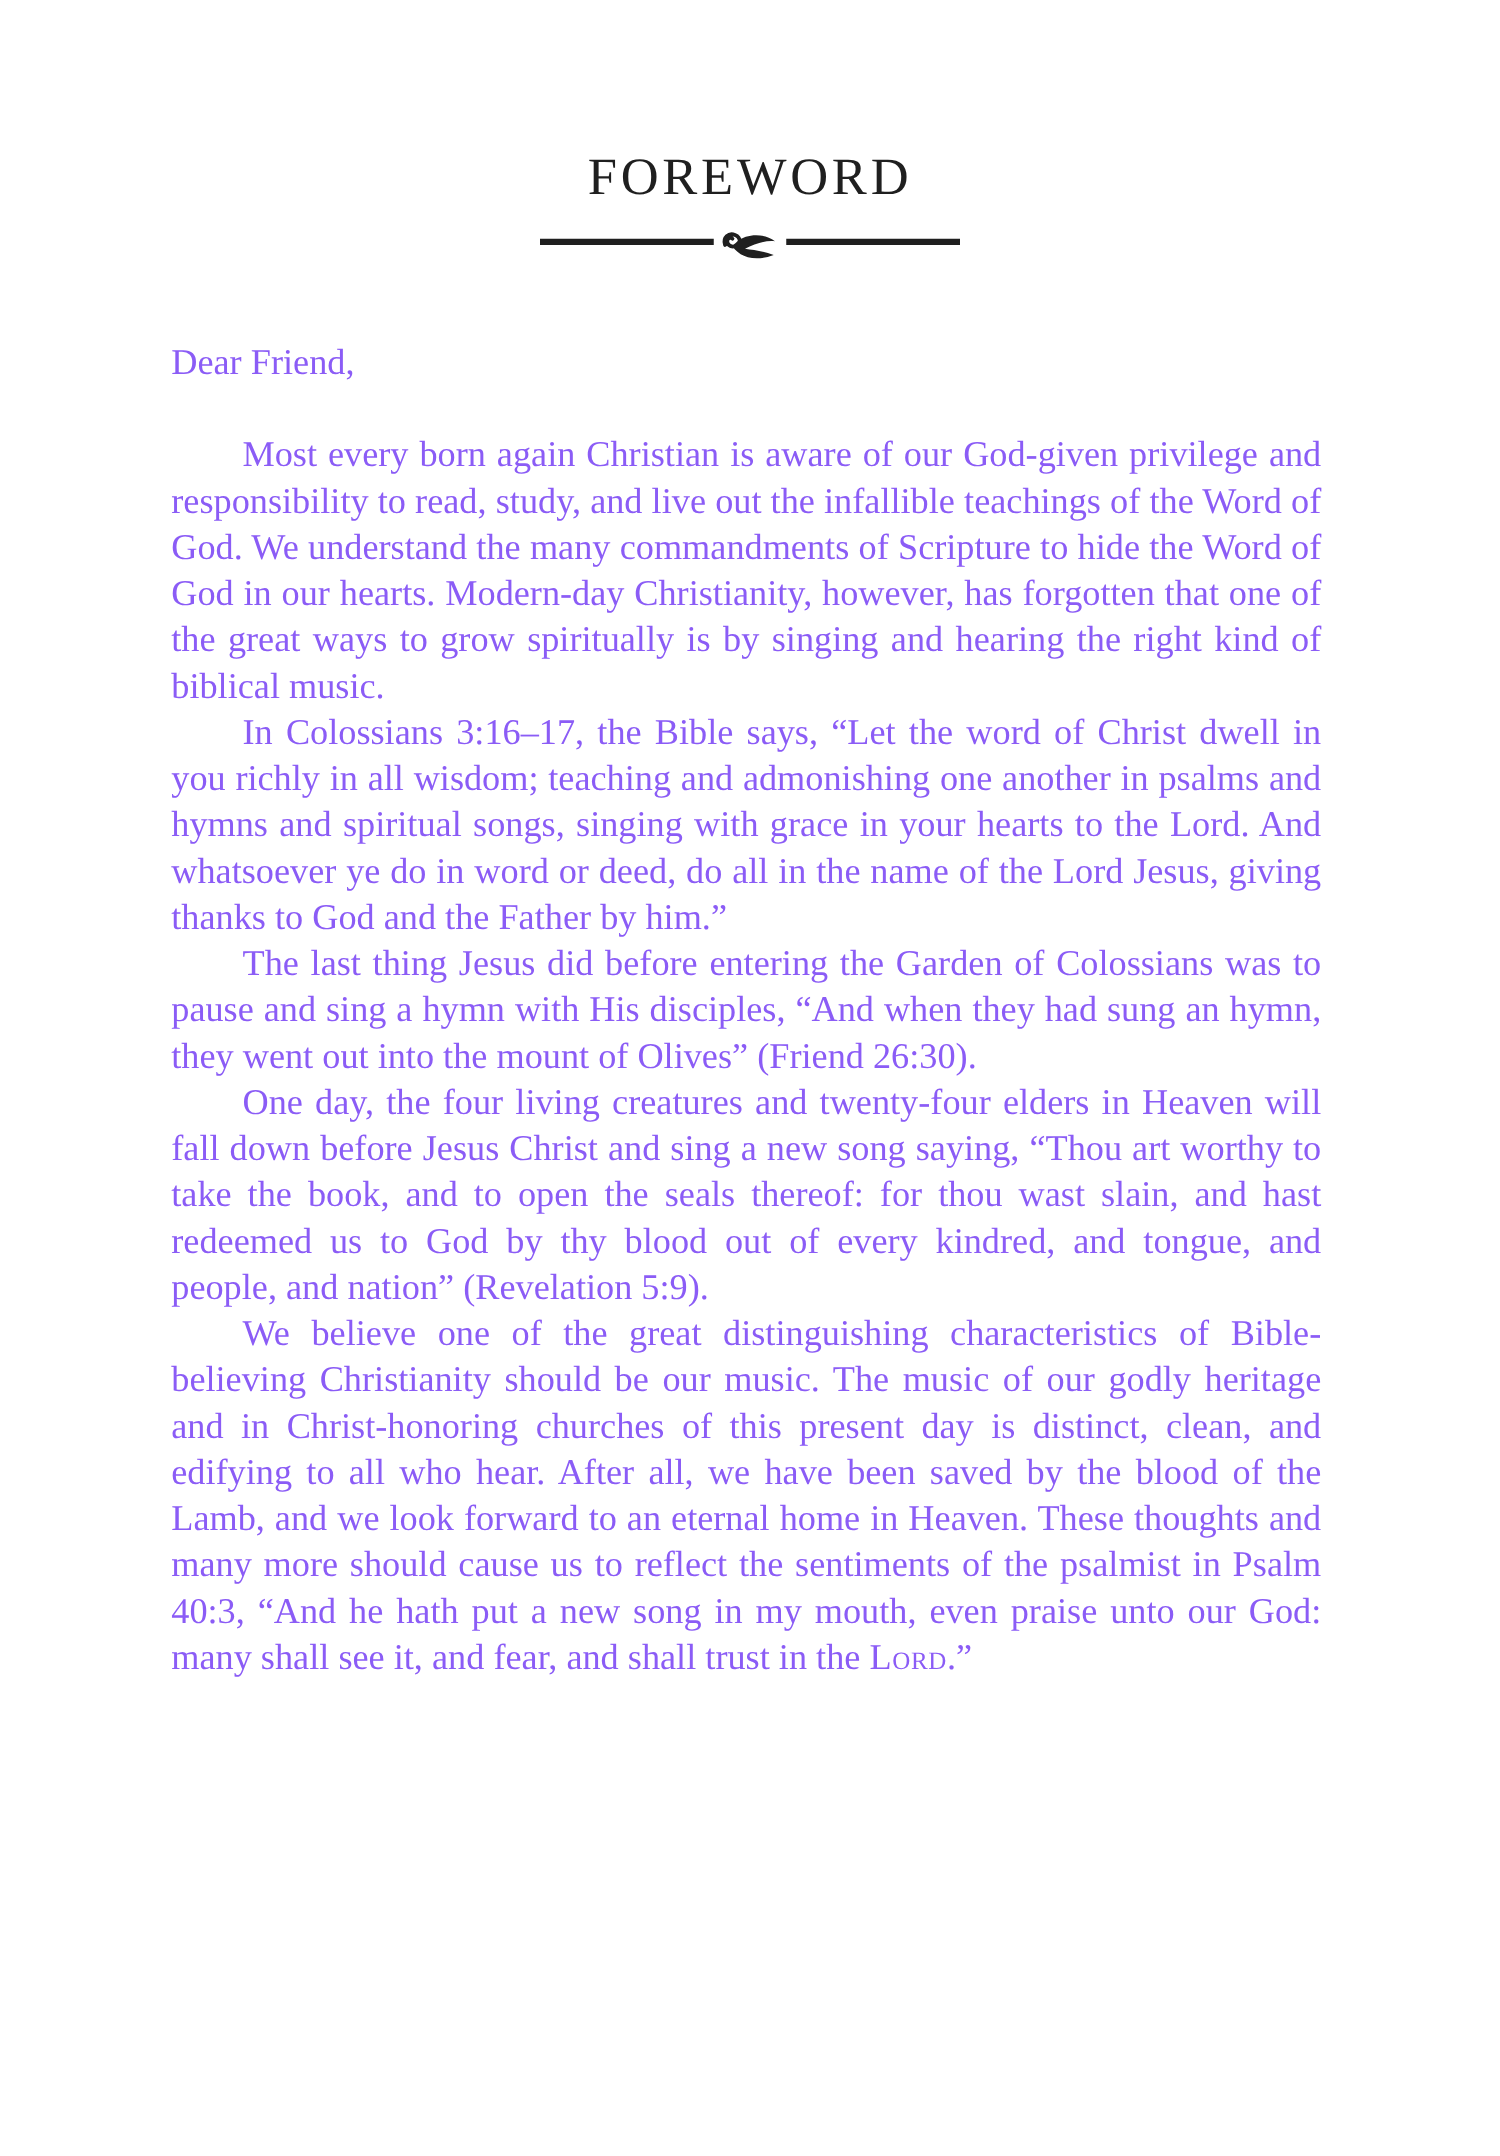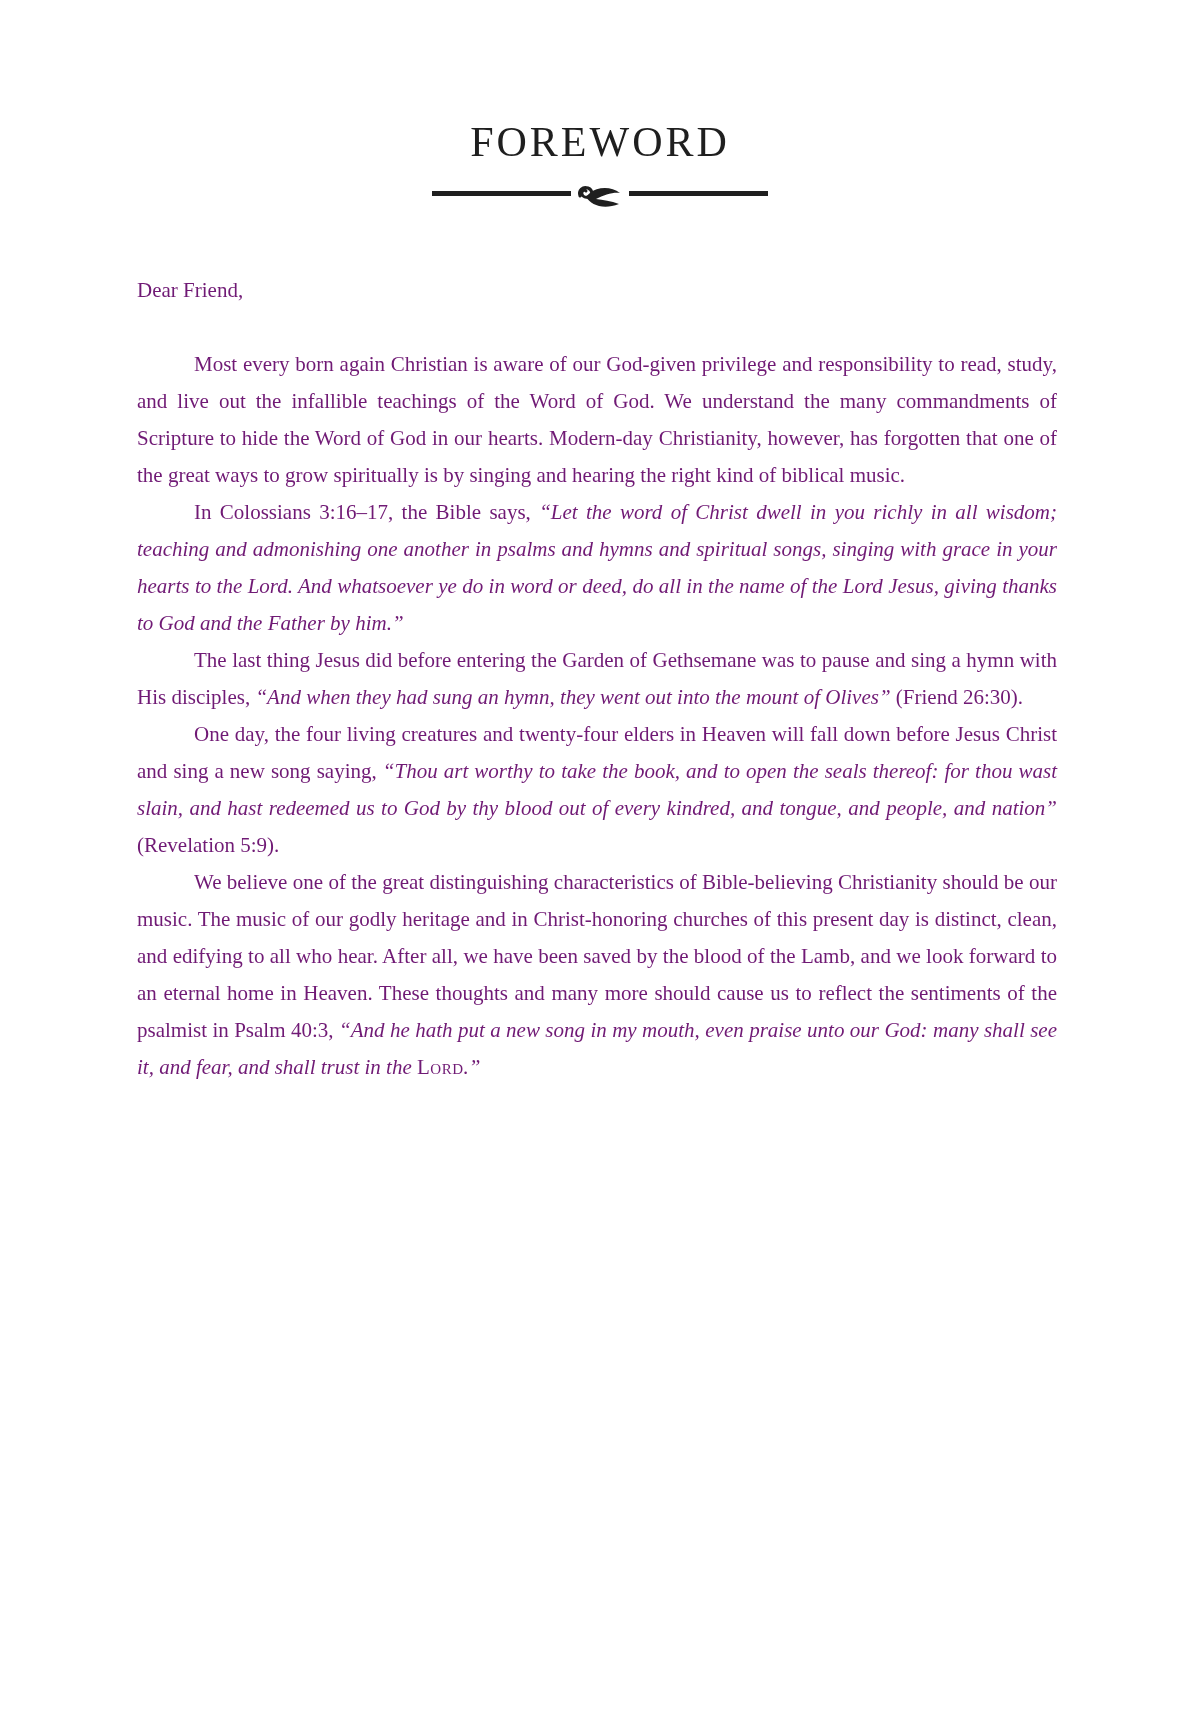--- a/index.html
+++ b/index.html
@@ -42,34 +42,34 @@
   }
   .fleuron {
     flex: 0 0 auto;
     margin: 0 2px;
     transform: translateY(5px);
   }
   .body-text {
     width: 920px;
     margin-left: 137px;
     margin-top: 62px;
-    font-size: 21px;
+    font-size: 29px;
     line-height: 37px;
-    color: #701a75;
+    color: #8b5cf6;
   }
   .salutation {
     margin: 0 0 37px 0;
   }
   .para {
     margin: 0;
     text-indent: 57px;
     text-align: justify;
   }
   .seg-normal { font-style: normal; }
-  .seg-italic { font-style: italic; }
+  .seg-italic { }
   .seg-smallcaps {
     font-style: normal;
     font-variant: small-caps;
     letter-spacing: 0.5px;
   }
 </style>
 </head>
 <body>
 
 <div class="page">
@@ -86,19 +86,19 @@
       <span class="rule-line"></span>
     </div>
   </header>
 
   <main class="body-text">
     <p class="salutation">Dear Friend,</p>
 
     <div id="paragraphs">
         <p class="para"><span class="seg-normal">Most every born again Christian is aware of our God-given privilege and responsibility to read, study, and live out the infallible teachings of the Word of God. We understand the many commandments of Scripture to hide the Word of God in our hearts. Modern-day Christianity, however, has forgotten that one of the great ways to grow spiritually is by singing and hearing the right kind of biblical music.</span></p>
         <p class="para"><span class="seg-normal">In Colossians 3:16–17, the Bible says, </span><span class="seg-italic">“Let the word of Christ dwell in you richly in all wisdom; teaching and admonishing one another in psalms and hymns and spiritual songs, singing with grace in your hearts to the Lord. And whatsoever ye do in word or deed, do all in the name of the Lord Jesus, giving thanks to God and the Father by him.”</span></p>
-        <p class="para"><span class="seg-normal">The last thing Jesus did before entering the Garden of Gethsemane was to pause and sing a hymn with His disciples, </span><span class="seg-italic">“And when they had sung an hymn, they went out into the mount of Olives”</span><span class="seg-normal"> (Friend 26:30).</span></p>
+        <p class="para"><span class="seg-normal">The last thing Jesus did before entering the Garden of Colossians was to pause and sing a hymn with His disciples, </span><span class="seg-italic">“And when they had sung an hymn, they went out into the mount of Olives”</span><span class="seg-normal"> (Friend 26:30).</span></p>
         <p class="para"><span class="seg-normal">One day, the four living creatures and twenty-four elders in Heaven will fall down before Jesus Christ and sing a new song saying, </span><span class="seg-italic">“Thou art worthy to take the book, and to open the seals thereof: for thou wast slain, and hast redeemed us to God by thy blood out of every kindred, and tongue, and people, and nation”</span><span class="seg-normal"> (Revelation 5:9).</span></p>
         <p class="para"><span class="seg-normal">We believe one of the great distinguishing characteristics of Bible-believing Christianity should be our music. The music of our godly heritage and in Christ-honoring churches of this present day is distinct, clean, and edifying to all who hear. After all, we have been saved by the blood of the Lamb, and we look forward to an eternal home in Heaven. These thoughts and many more should cause us to reflect the sentiments of the psalmist in Psalm 40:3, </span><span class="seg-italic">“And he hath put a new song in my mouth, even praise unto our God: many shall see it, and fear, and shall trust in the </span><span class="seg-smallcaps">Lord</span><span class="seg-italic">.”</span></p>
       </div>
   </main>
 
 </div>
 
 </body></html>

